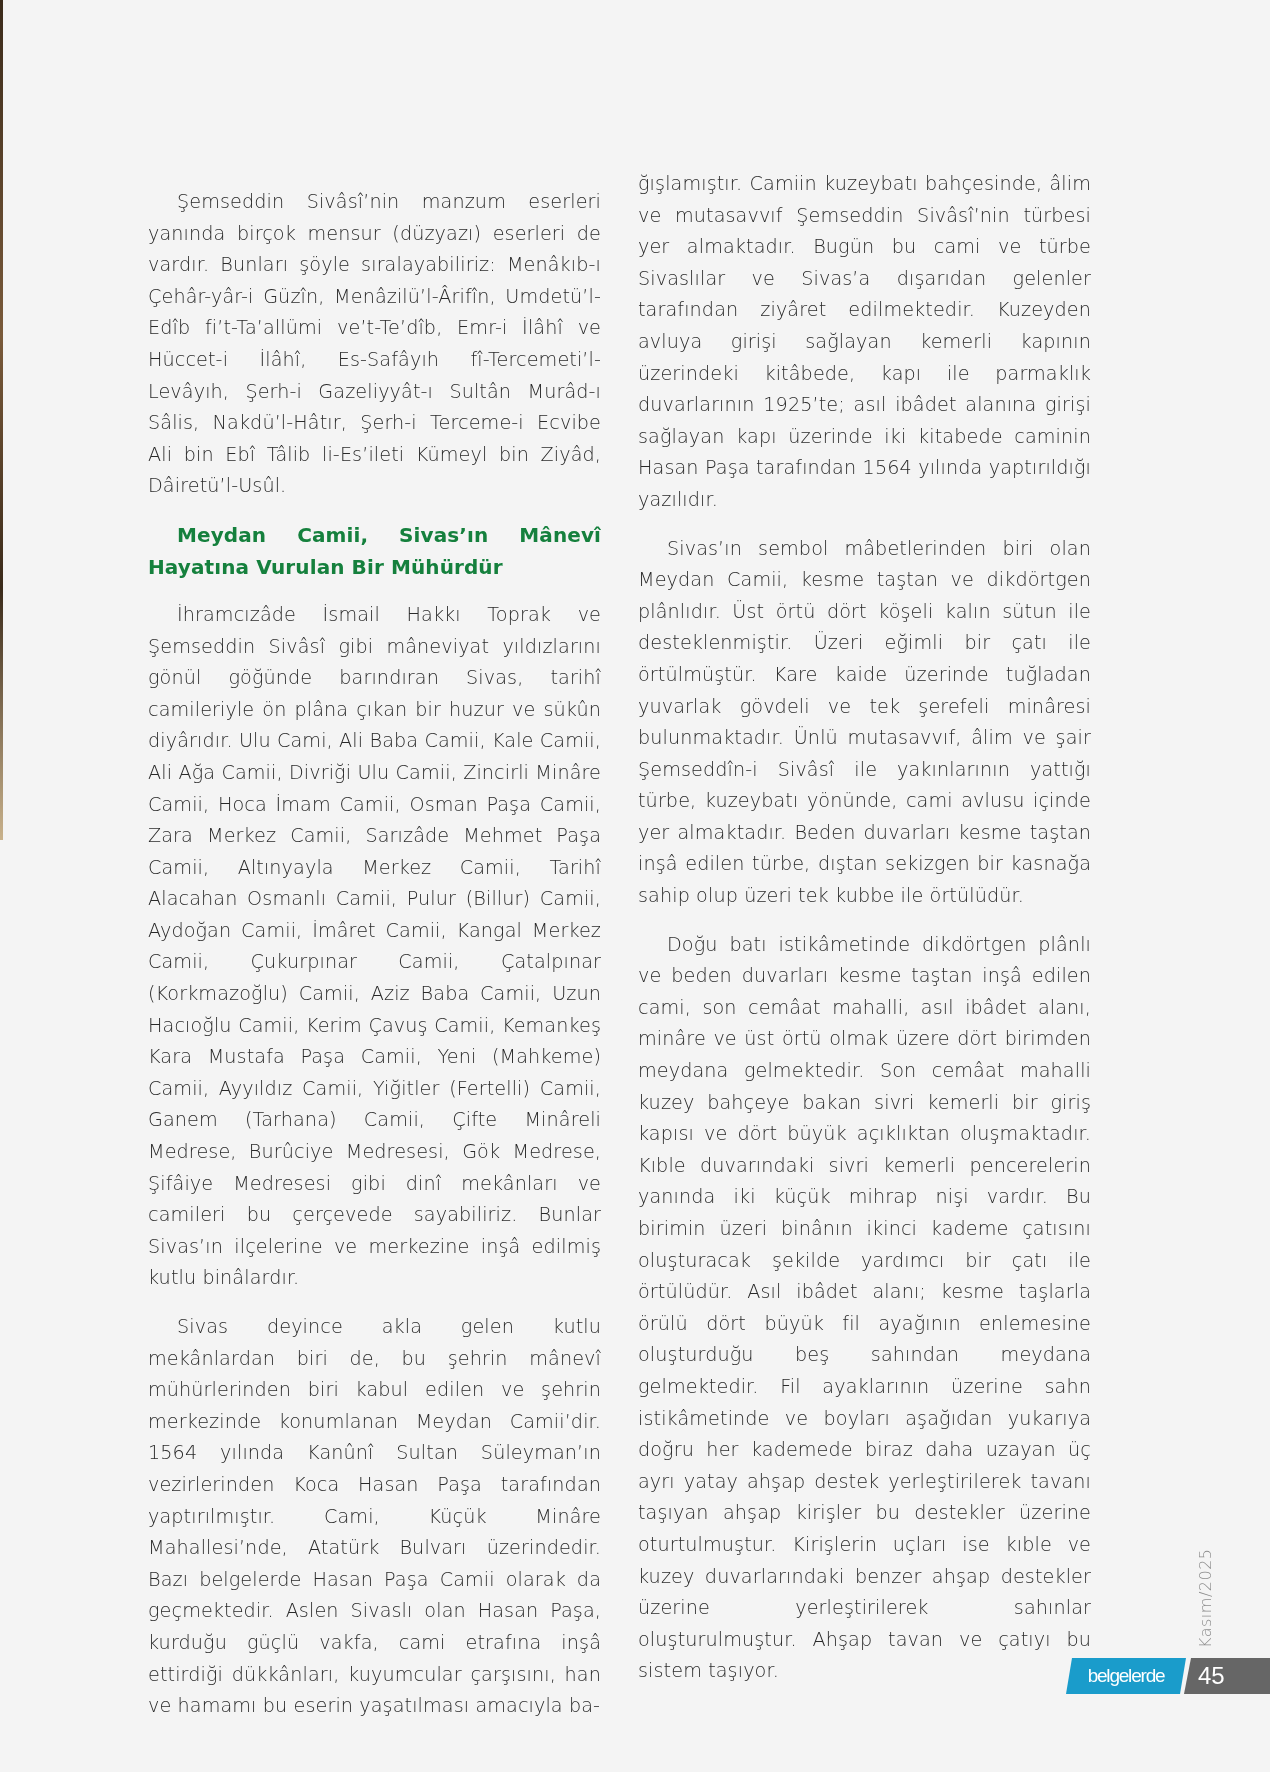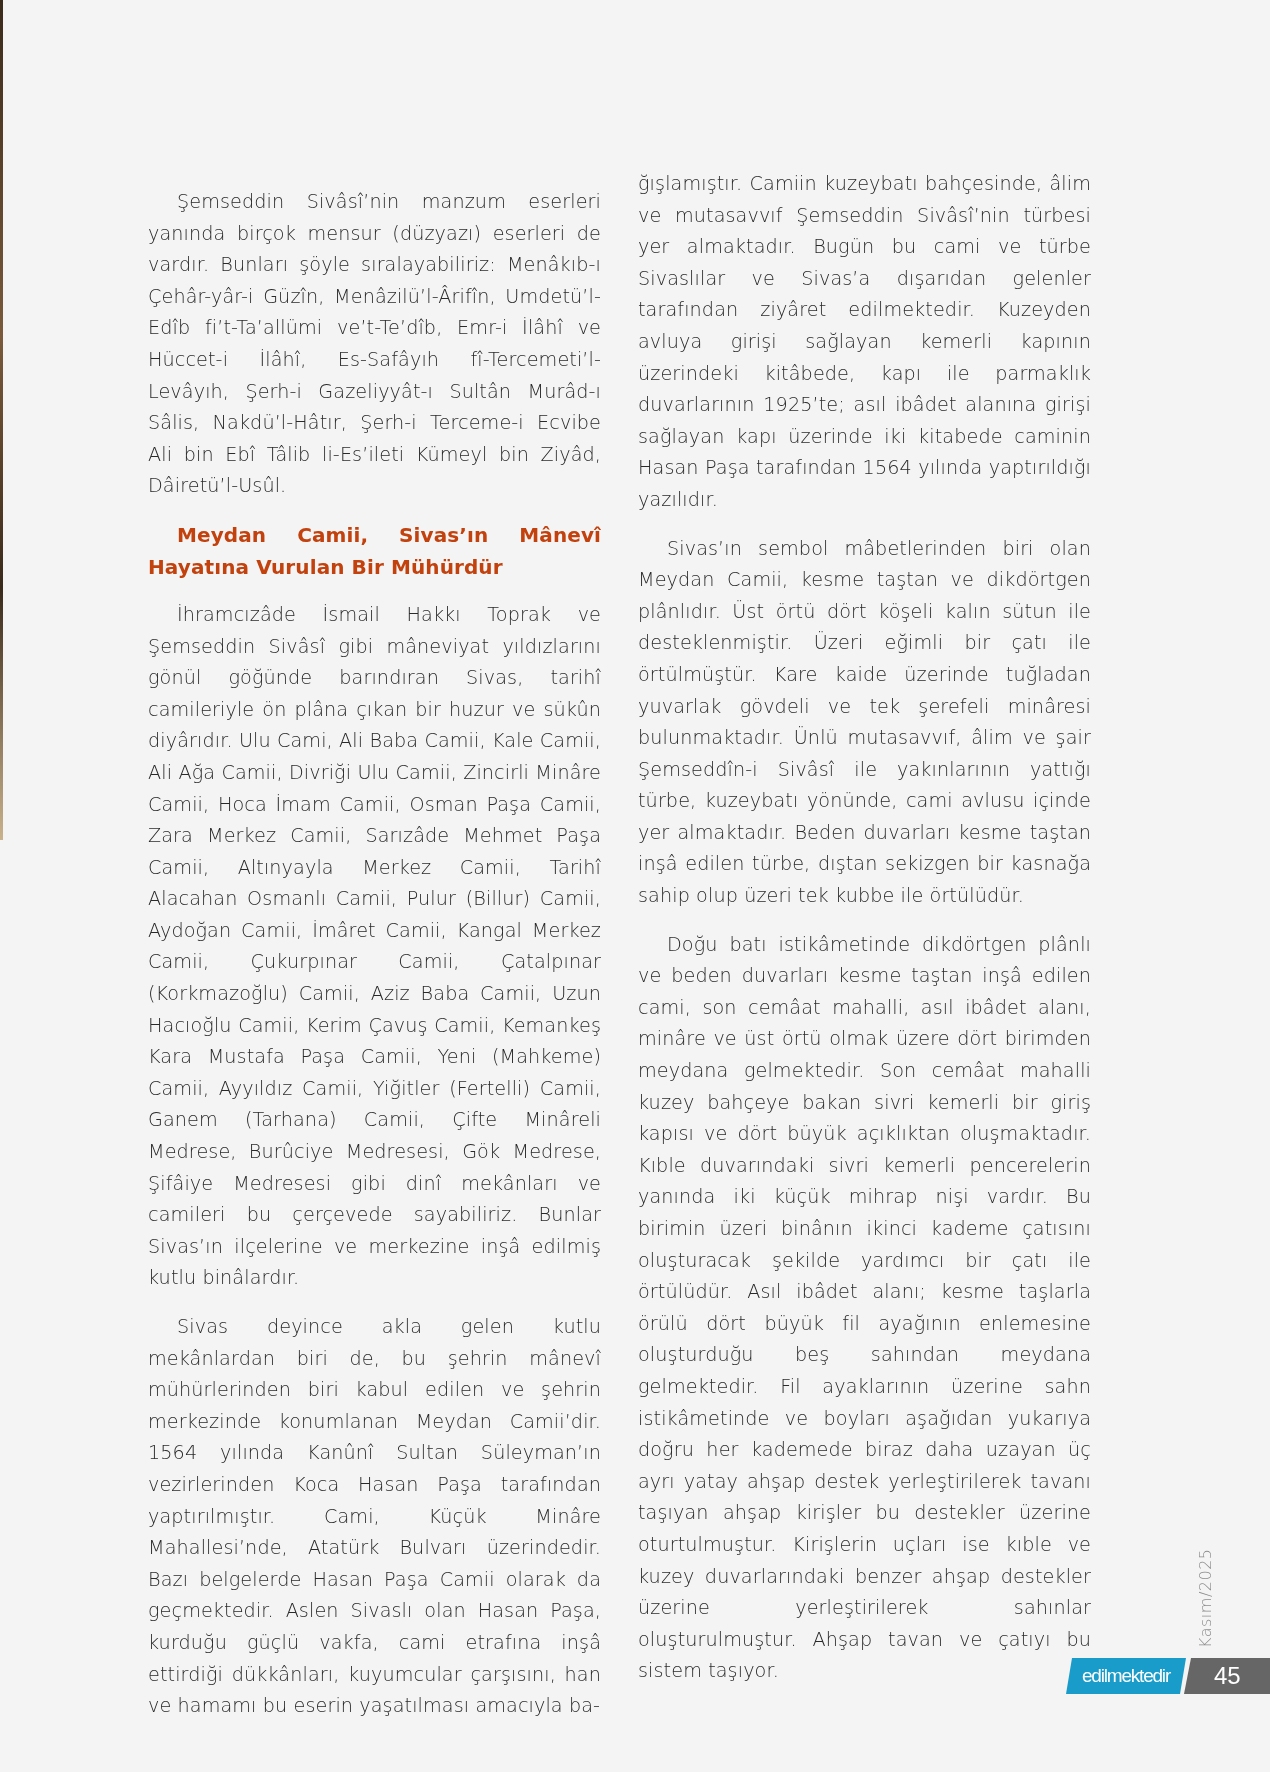--- a/index.html
+++ b/index.html
@@ -19,41 +19,41 @@
       text-align: justify;
       letter-spacing: 0.1px;
       font-weight: 300;
     }
     .col-left { left: 148px; }
     .col-right { left: 638px; top: 168px; }
     .column p { margin: 0 0 17px 0; text-indent: 29px; hyphens: manual; }
     .column p.cont { text-indent: 0; }
     .column h2 {
       margin: 0 0 16px 0; font-size: 20px; line-height: 32px; font-weight: bold;
-      text-indent: 29px; text-align: justify; color: #c2410c;
+      text-indent: 29px; text-align: justify; color: #15803d;
     }
     .vertical-date {
       position: absolute; left: 1196px; top: 1648px;
       transform: rotate(-90deg); transform-origin: left top;
       font-size: 16px; color: #8d8d8d; letter-spacing: 0.5px;
       font-family: "DejaVu Sans", sans-serif; font-weight: 300; white-space: nowrap;
     }
     .footer-brand {
       position: absolute; left: 1066px; top: 1658px; width: 120px; height: 36px;
       background: #1a9ccb;
       clip-path: polygon(6px 0, 100% 0, calc(100% - 6px) 100%, 0 100%);
       color: #fff; font-size: 19px; line-height: 36px; text-align: center;
       letter-spacing: -1.2px; font-family: "Liberation Sans", sans-serif;
     }
     .footer-page {
       position: absolute; left: 1184px; top: 1658px; width: 86px; height: 36px;
       background: #666666;
       clip-path: polygon(7px 0, 100% 0, 100% 100%, 0 100%);
       color: #fff; font-size: 24px; line-height: 36px;
-      font-family: "Liberation Sans", sans-serif; padding-left: 30px; box-sizing: border-box;
+      font-family: "Liberation Sans", sans-serif; padding-left: 14px; box-sizing: border-box;
     }
   </style>
 </head>
 <body>
 
 <div class="spine"></div>
 
 <div class="column col-left">
   <p>Şemseddin Sivâsî’nin manzum eserleri yanında birçok mensur (düzyazı) eserleri de vardır. Bunları şöyle sıralayabiliriz: Menâkıb-ı Çehâr-yâr-i Güzîn, Menâzilü’l-Ârifîn, Umdetü’l-Edîb fi’t-Ta’allümi ve’t-Te’dîb, Emr-i İlâhî ve Hüccet-i İlâhî, Es-Safâyıh fî-Tercemeti’l-Levâyıh, Şerh-i Gazeliyyât-ı Sultân Murâd-ı Sâlis, Nakdü’l-Hâtır, Şerh-i Terceme-i Ecvibe Ali bin Ebî Tâlib li-Es’ileti Kümeyl bin Ziyâd, Dâiretü’l-Usûl.</p>
   <h2>Meydan Camii, Sivas’ın Mânevî Hayatına Vurulan Bir Mühürdür</h2>
@@ -61,14 +61,14 @@
   <p>Sivas deyince akla gelen kutlu mekânlardan biri de, bu şehrin mânevî mühürlerinden biri kabul edilen ve şehrin merkezinde konumlanan Meydan Camii’dir. 1564 yılında Kanûnî Sultan Süleyman’ın vezirlerinden Koca Hasan Paşa tarafından yaptırılmıştır. Cami, Küçük Minâre Mahallesi’nde, Atatürk Bulvarı üzerindedir. Bazı belgelerde Hasan Paşa Camii olarak da geçmektedir. Aslen Sivaslı olan Hasan Paşa, kurduğu güçlü vakfa, cami etrafına inşâ ettirdiği dükkânları, kuyumcular çarşısını, han ve hamamı bu eserin yaşatılması amacıyla ba-</p>
 </div>
 
 <div class="column col-right">
   <p class="cont">ğışlamıştır. Camiin kuzeybatı bahçesinde, âlim ve mutasavvıf Şemseddin Sivâsî’nin türbesi yer almaktadır. Bugün bu cami ve türbe Sivaslılar ve Sivas’a dışarıdan gelenler tarafından ziyâret edilmektedir. Kuzeyden avluya girişi sağlayan kemerli kapının üzerindeki kitâbede, kapı ile parmaklık duvarlarının 1925’te; asıl ibâdet alanına girişi sağlayan kapı üzerinde iki kitabede caminin Hasan Paşa tarafından 1564 yılında yaptırıldığı yazılıdır.</p>
   <p>Sivas’ın sembol mâbetlerinden biri olan Meydan Camii, kesme taştan ve dikdörtgen plânlıdır. Üst örtü dört köşeli kalın sütun ile desteklenmiştir. Üzeri eğimli bir çatı ile örtülmüştür. Kare kaide üzerinde tuğladan yuvarlak gövdeli ve tek şerefeli minâresi bulunmaktadır. Ünlü mutasavvıf, âlim ve şair Şemseddîn-i Sivâsî ile yakınlarının yattığı türbe, kuzeybatı yönünde, cami avlusu içinde yer almaktadır. Beden duvarları kesme taştan inşâ edilen türbe, dıştan sekizgen bir kasnağa sahip olup üzeri tek kubbe ile örtülüdür.</p>
   <p>Doğu batı istikâmetinde dikdörtgen plânlı ve beden duvarları kesme taştan inşâ edilen cami, son cemâat mahalli, asıl ibâdet alanı, minâre ve üst örtü olmak üzere dört birimden meydana gelmektedir. Son cemâat mahalli kuzey bahçeye bakan sivri kemerli bir giriş kapısı ve dört büyük açıklıktan oluşmaktadır. Kıble duvarındaki sivri kemerli pencerelerin yanında iki küçük mihrap nişi vardır. Bu birimin üzeri binânın ikinci kademe çatısını oluşturacak şekilde yardımcı bir çatı ile örtülüdür. Asıl ibâdet alanı; kesme taşlarla örülü dört büyük fil ayağının enlemesine oluşturduğu beş sahından meydana gelmektedir. Fil ayaklarının üzerine sahn istikâmetinde ve boyları aşağıdan yukarıya doğru her kademede biraz daha uzayan üç ayrı yatay ahşap destek yerleştirilerek tavanı taşıyan ahşap kirişler bu destekler üzerine oturtulmuştur. Kirişlerin uçları ise kıble ve kuzey duvarlarındaki benzer ahşap destekler üzerine yerleştirilerek sahınlar oluşturulmuştur. Ahşap tavan ve çatıyı bu sistem taşıyor.</p>
 </div>
 
 <div class="vertical-date">Kasım/2025</div>
-<div class="footer-brand">edilmektedir</div>
+<div class="footer-brand">belgelerde</div>
 <div class="footer-page">45</div>
 
 </body></html>

